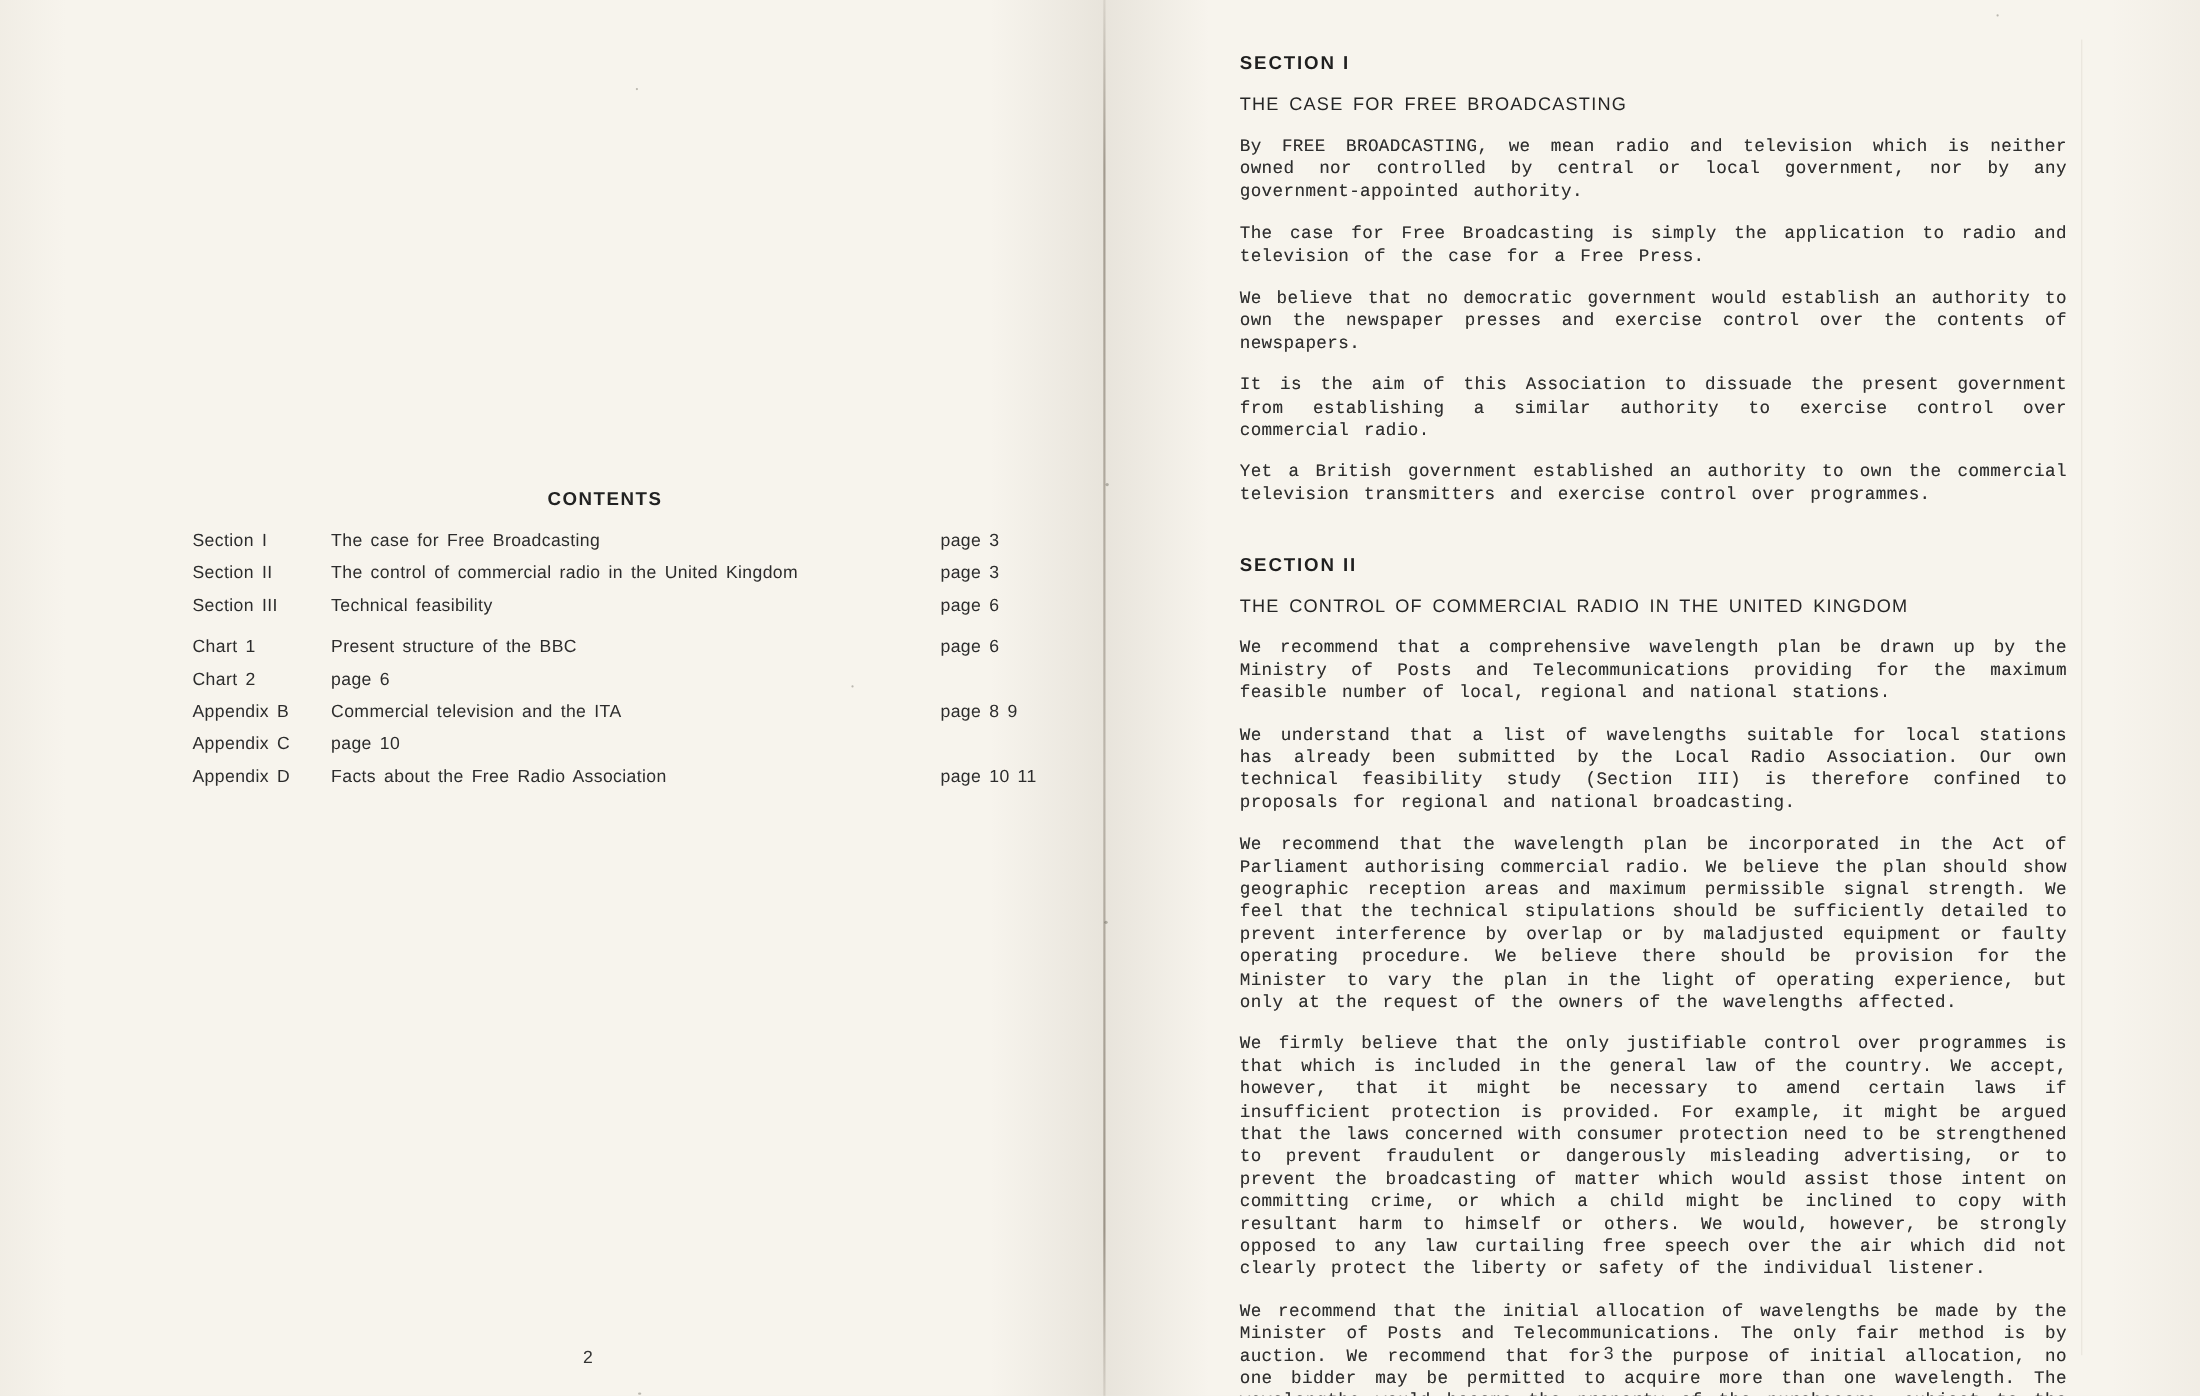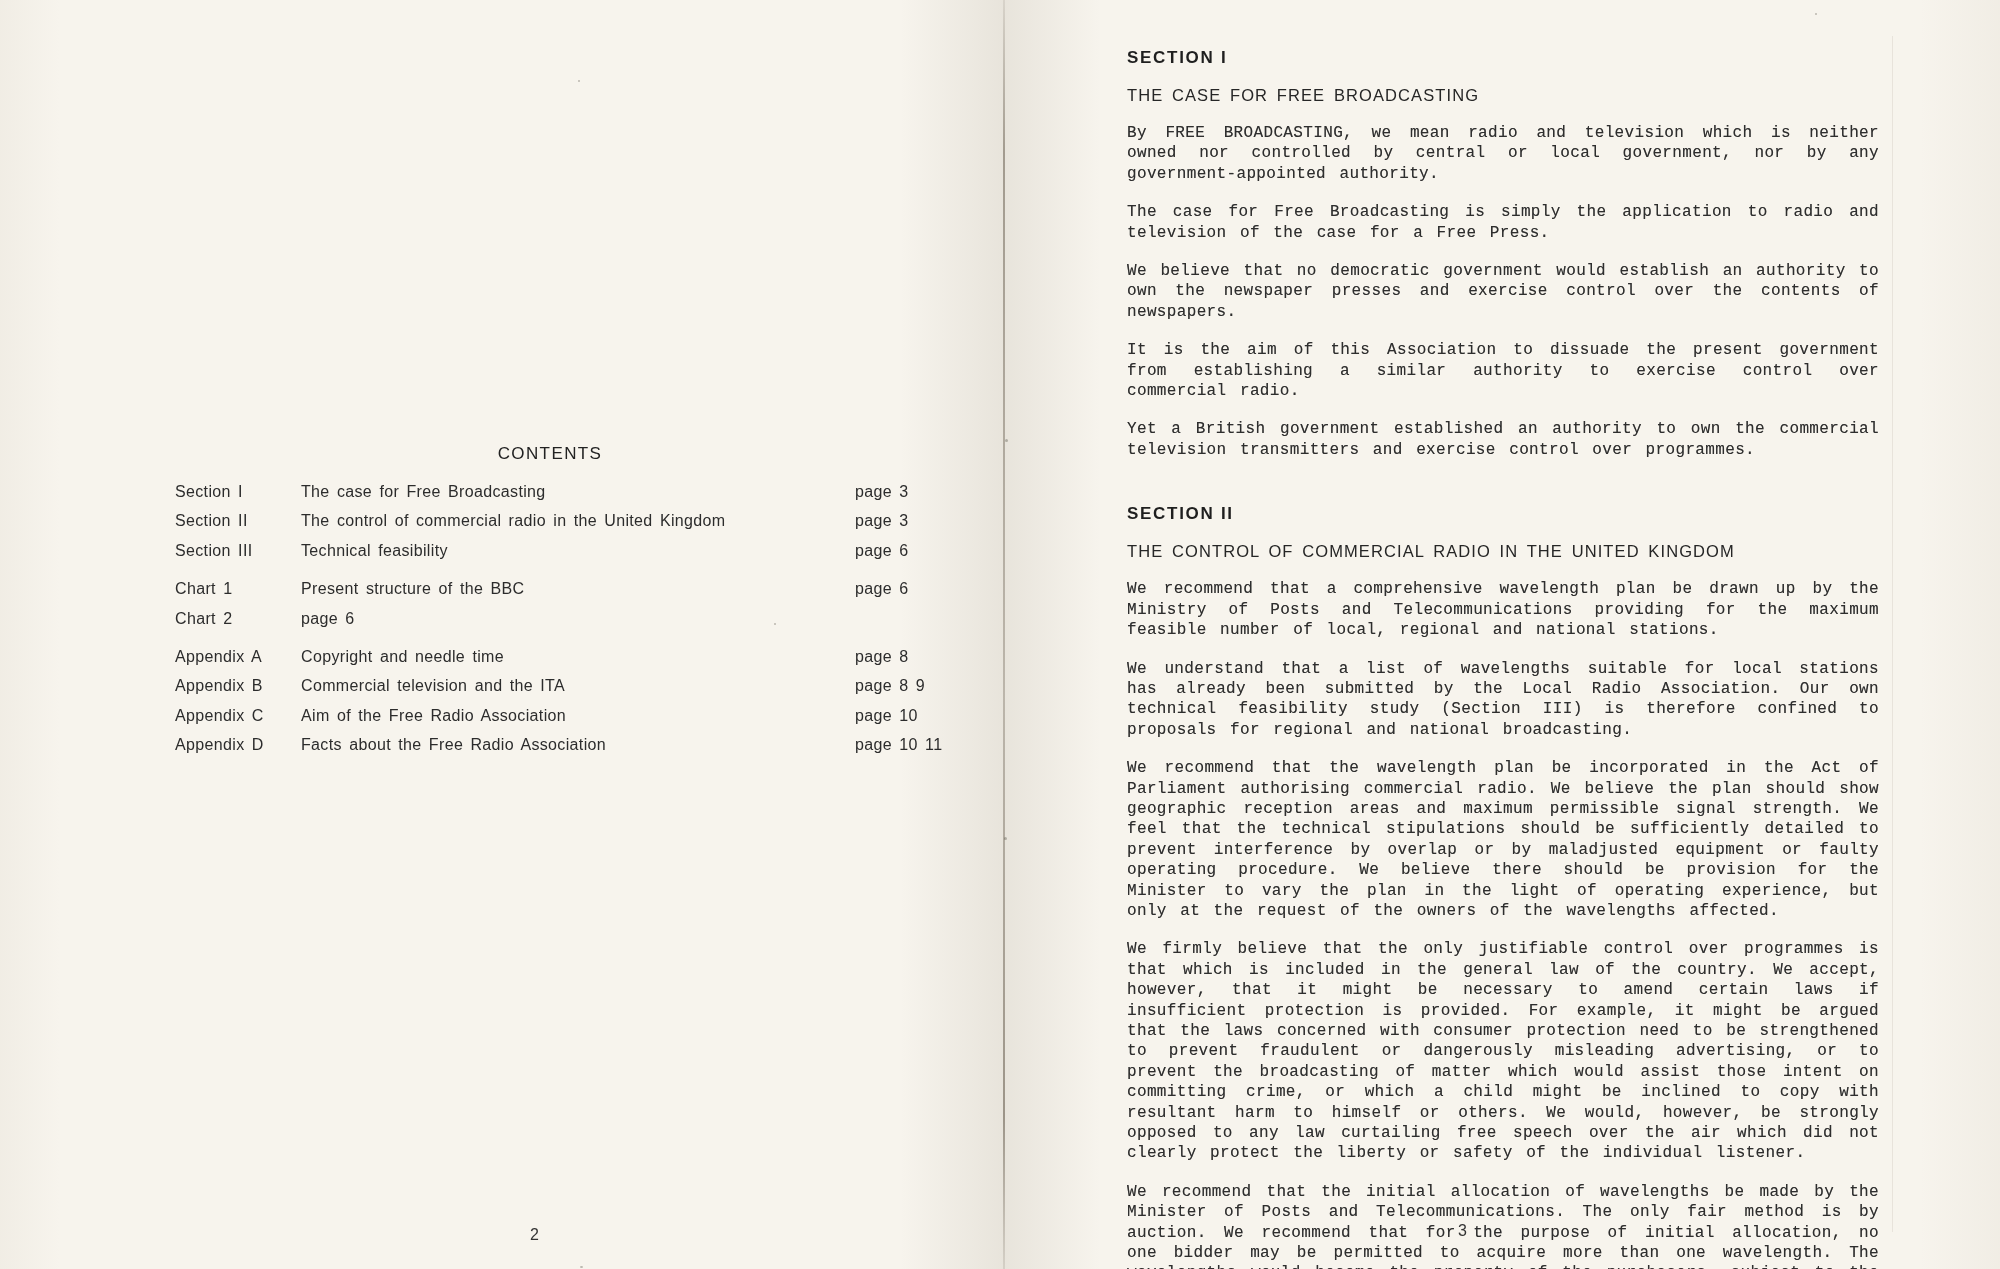--- a/index.html
+++ b/index.html
@@ -33,21 +33,21 @@
   }
   .page-edge-right {
     position:absolute; left:1892px; top:36px; width:1px; height:1196px;
     background:rgba(140,130,110,0.14);
   }
   .speck { position:absolute; background:rgba(60,55,45,0.32); border-radius:50%; }
 
   
   .contents-title {
     position:absolute; left:175px; top:444px; width:750px;
-    text-align:center; font-size:17px; font-weight:normal;
+    text-align:center; font-size:17px; font-weight:bold;
     letter-spacing:1.4px; color:#222;
   }
   .toc { position:absolute; left:175px; top:482px; width:810px; }
   .toc-row {
     display:grid; grid-template-columns:126px 554px 1fr;
     height:29.4px; font-size:16px; line-height:19px;
     letter-spacing:0.35px; word-spacing:2.5px; color:#2c2c2c;
   }
   .toc-row.group-start { margin-top:9px; }
 
@@ -113,33 +113,27 @@
       <div class="toc-row group-start">
         <span>Chart 1</span>
         <span>Present structure of the BBC</span>
         <span>page 6</span>
       </div>
       <div class="toc-row">
         <span>Chart 2</span>
         <span>page 6</span>
       </div>
 
-      <div class="toc-row group-start">
-        <span>Appendix A</span>
-        <span>Copyright and needle time</span>
-        <span>page 8</span>
-      </div>
       <div class="toc-row">
         <span>Appendix B</span>
         <span>Commercial television and the ITA</span>
         <span>page 8  9</span>
       </div>
       <div class="toc-row">
         <span>Appendix C</span>
-        <span>Aim of the Free Radio Association</span>
         <span>page 10</span>
       </div>
       <div class="toc-row">
         <span>Appendix D</span>
         <span>Facts about the Free Radio Association</span>
         <span>page 10  11</span>
       </div>
 
     </div>
 

